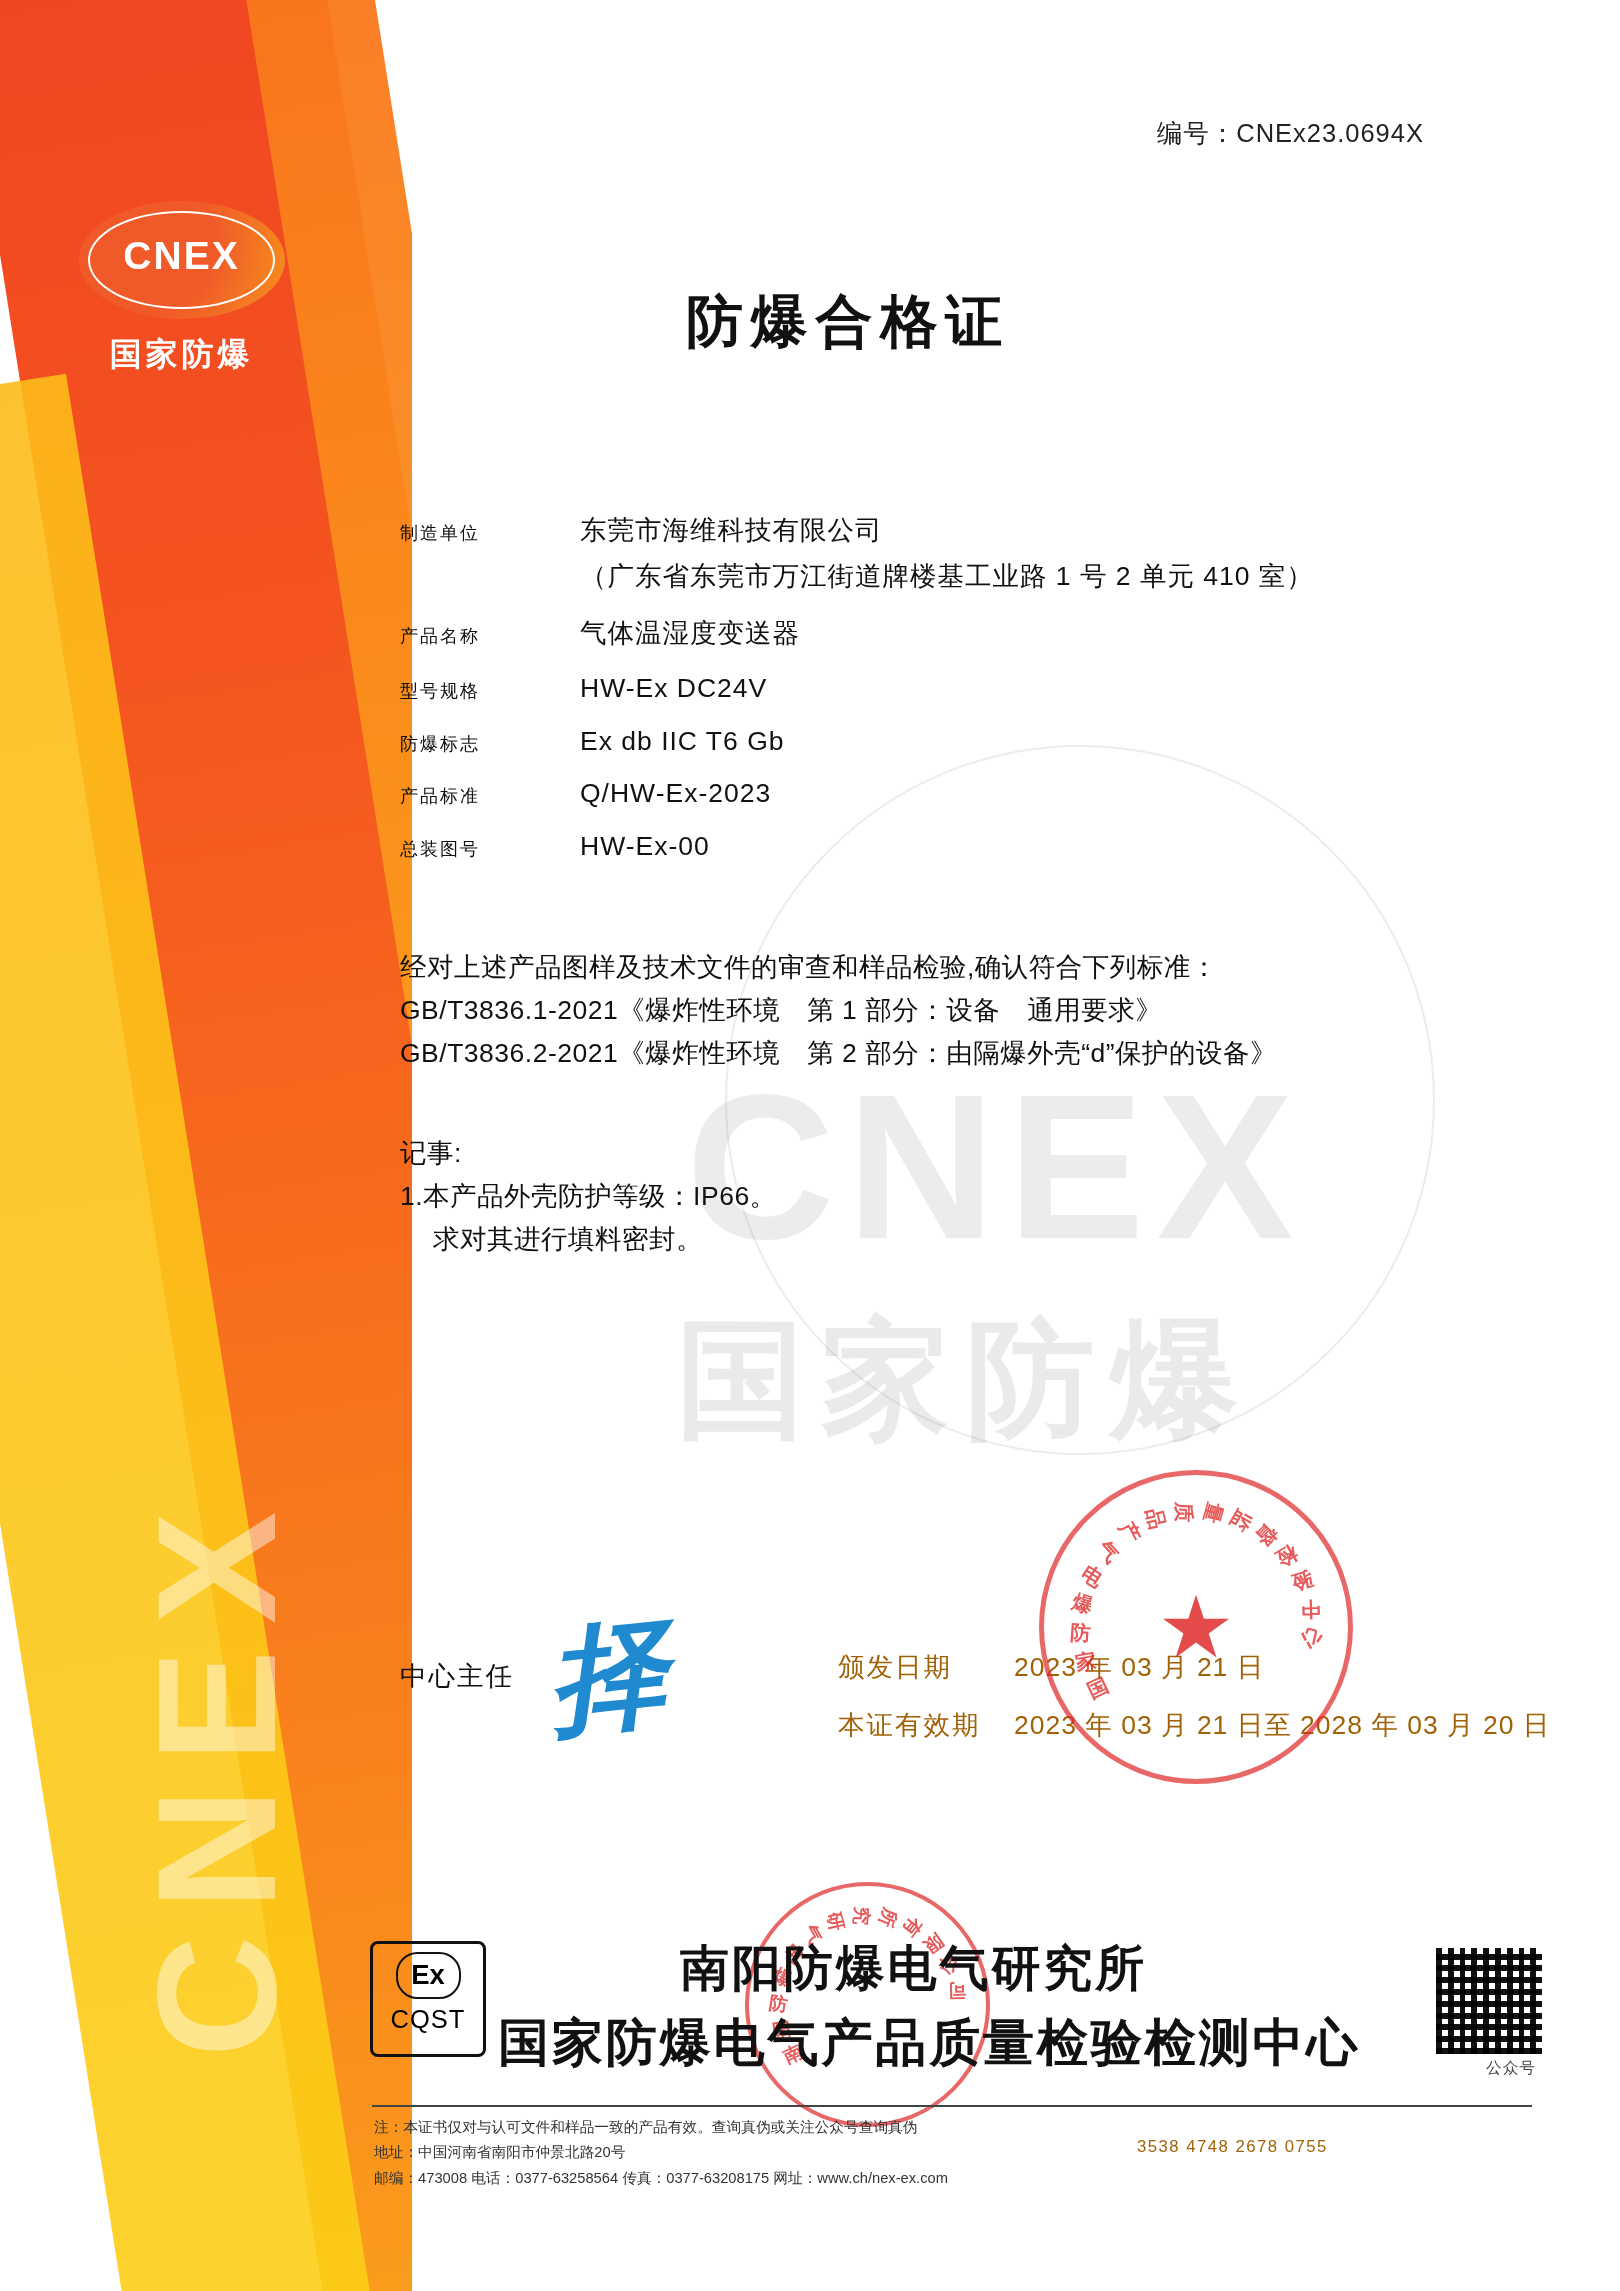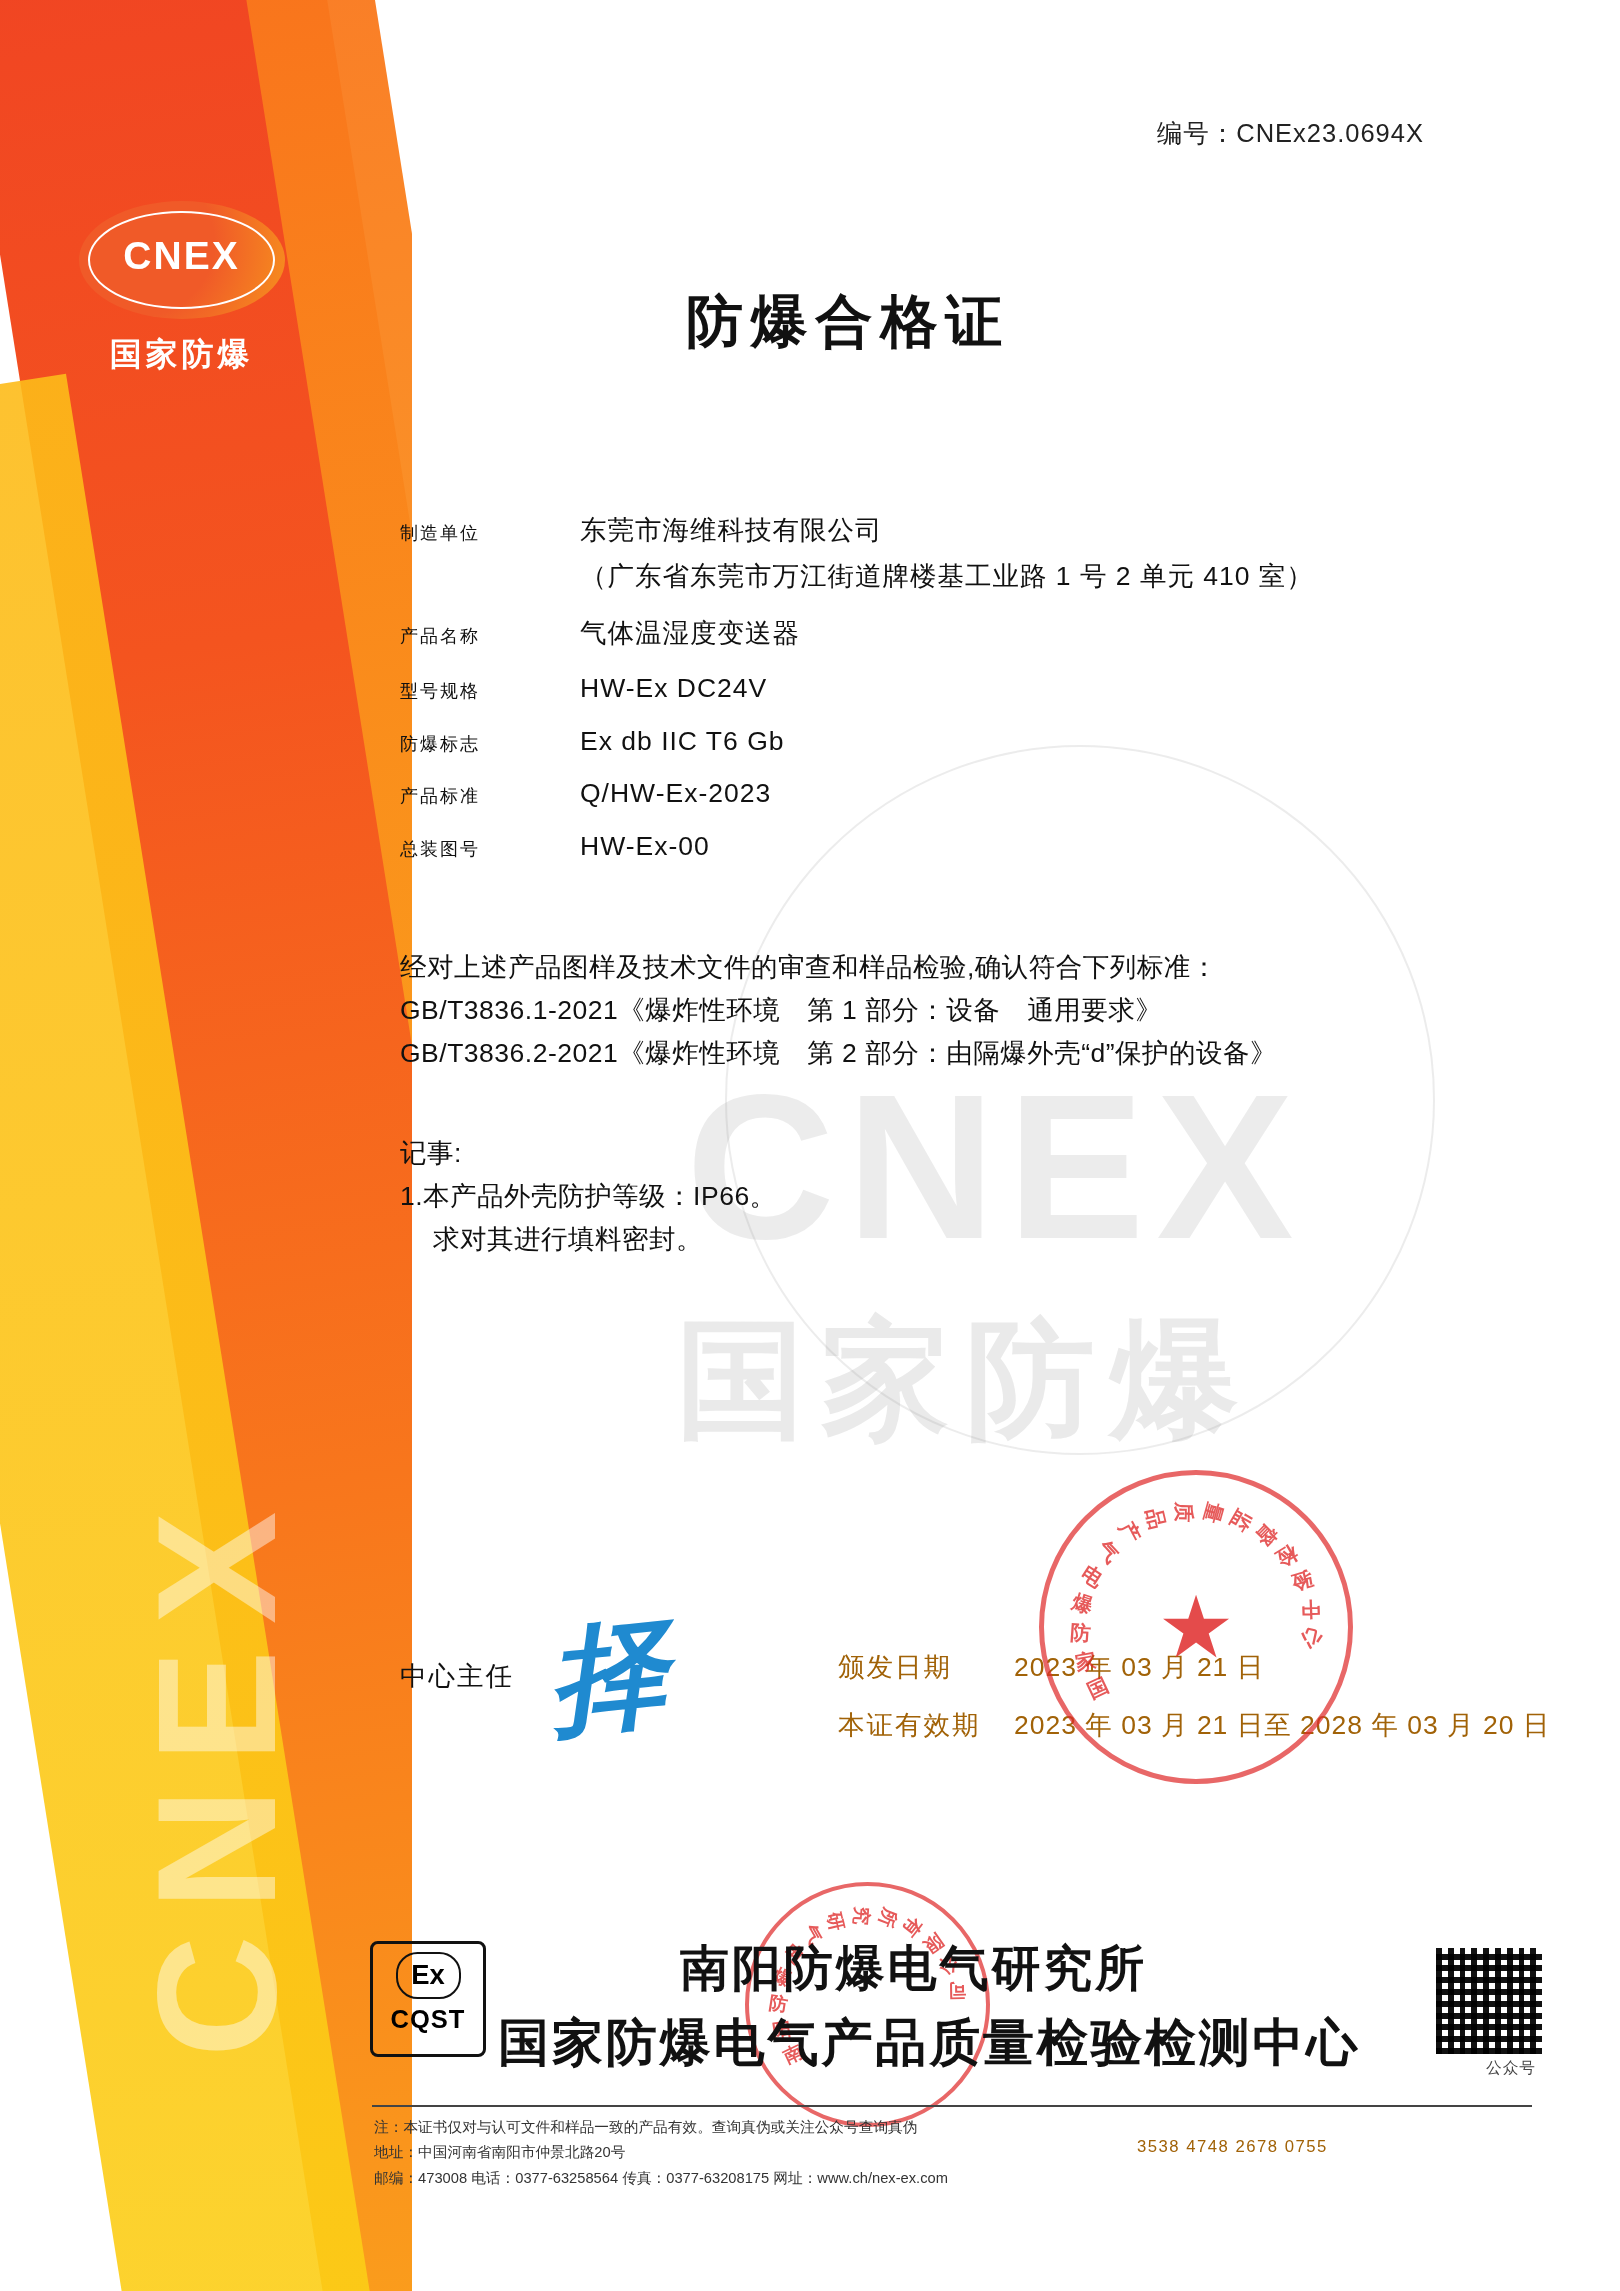--- a/index.html
+++ b/index.html
@@ -329,21 +329,21 @@
     margin-right: auto;
     border: 2.9px solid #111;
     border-radius: 21.6px;
     font-size: 27.4px;
     font-weight: bold;
     line-height: 41px;
   }
   .ex-badge .cqst {
     margin-top: 5.9px;
     font-size: 25.5px;
-    font-weight: bold;
+    font-weight: normal;
     letter-spacing: 1px;
   }
   .inst-name {
     position: absolute;
     left: 680px;
     top: 1936px;
     font-size: 49px;
     font-weight: bold;
     color: #111;
     letter-spacing: 2.9px;

